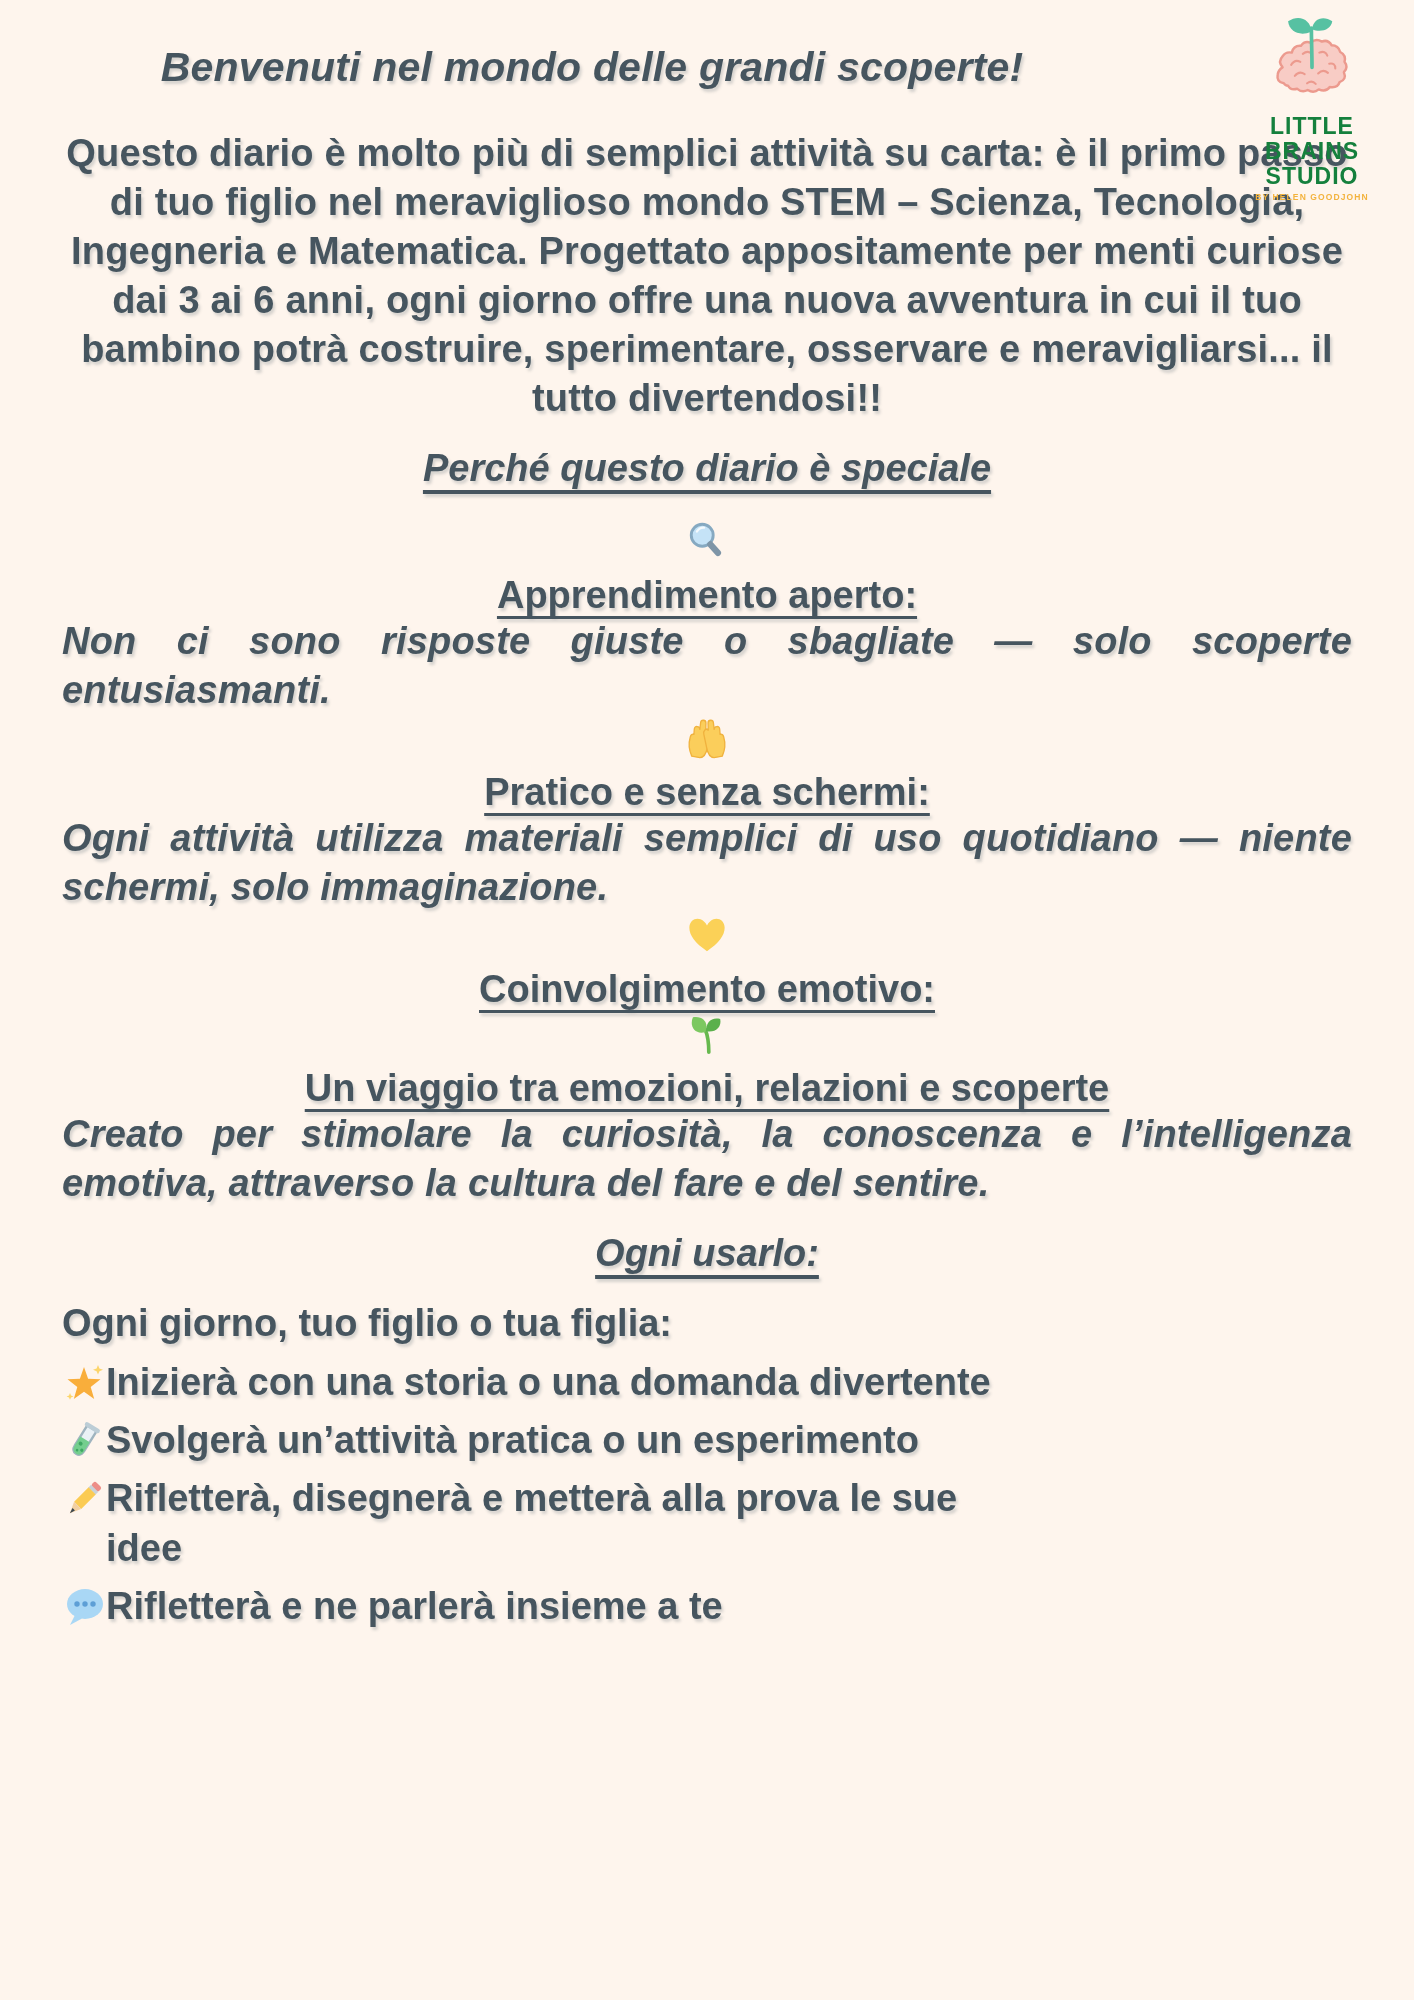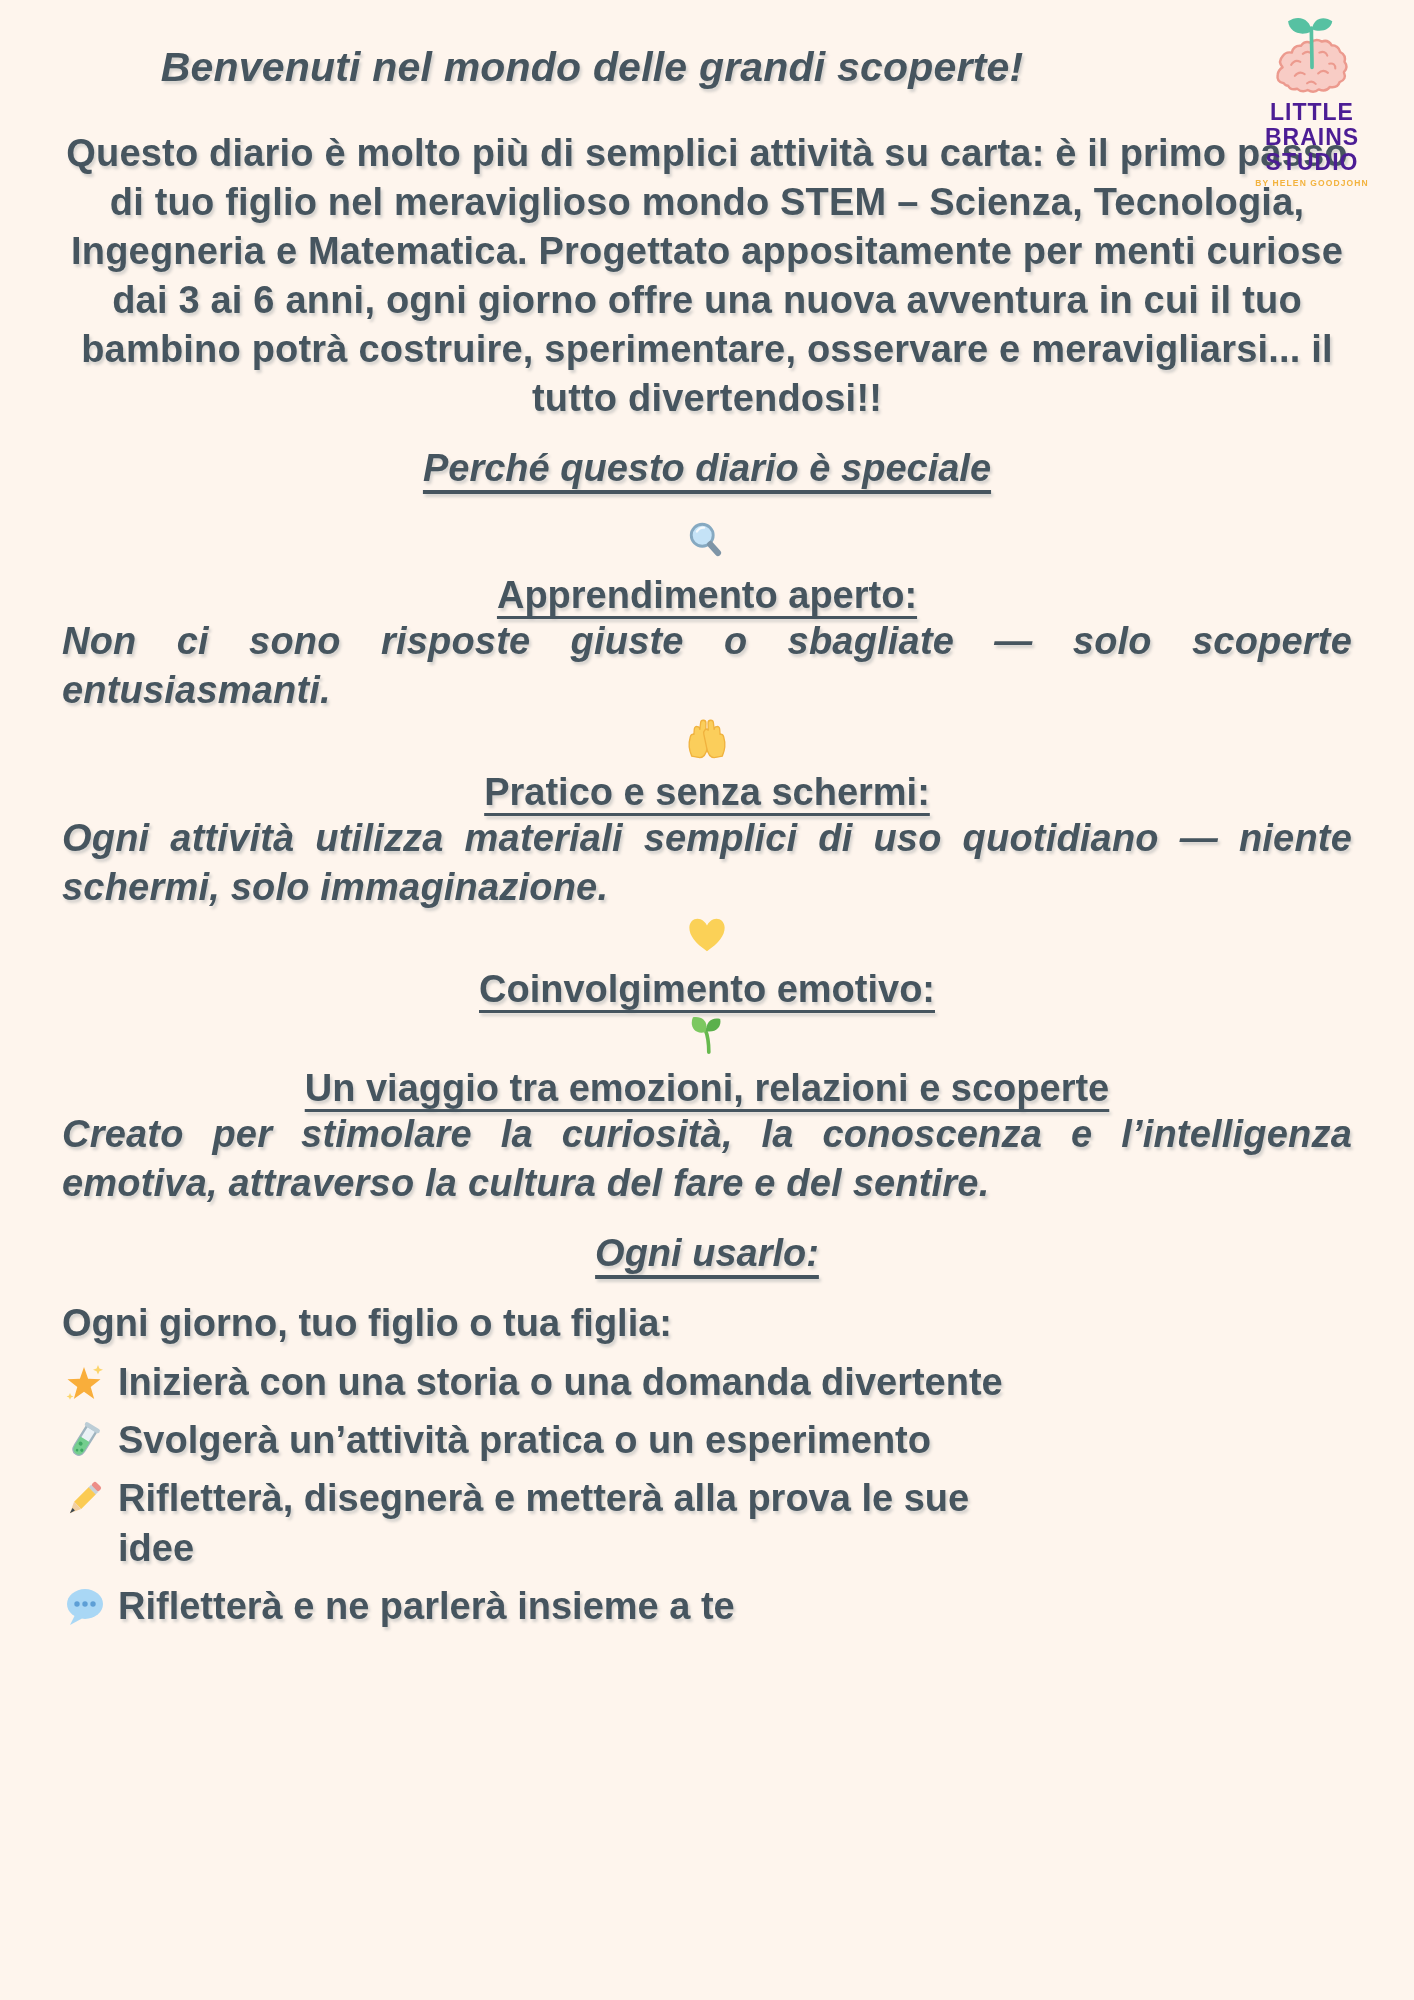--- a/index.html
+++ b/index.html
@@ -32,22 +32,22 @@
     position: absolute;
     top: 6px;
     right: -40px;
     width: 160px;
     display: flex;
     flex-direction: column;
     align-items: center;
   }
   .logo svg.brain { width: 106px; height: 92px; display:block; }
   .logo-text {
-    margin-top: 2px;
-    color: #4c1d95;
+    margin-top: 16px;
+    color: #15803d;
     font-size: 23px;
     line-height: 25px;
     letter-spacing: 1px;
     text-align: center;
     font-weight: 700;
   }
   .logo-byline {
     margin-top: 3px;
     color: #F3B33E;
     font-size: 8.5px;
@@ -107,21 +107,20 @@
   
   .usage-intro {
     margin-top: 22px;
     font-size: 38px;
     line-height: 52px;
   }
   .usage-list { margin-top: 4px; }
   .usage-item {
     display: flex;
     align-items: flex-start;
-    gap: 12px;
     margin-top: 8px;
   }
   .usage-item .icon { flex: 0 0 auto; margin-top: 4px; }
   .usage-item-text {
     font-size: 38px;
     line-height: 50px;
     max-width: 900px;
   }
 </style>
 </head>

